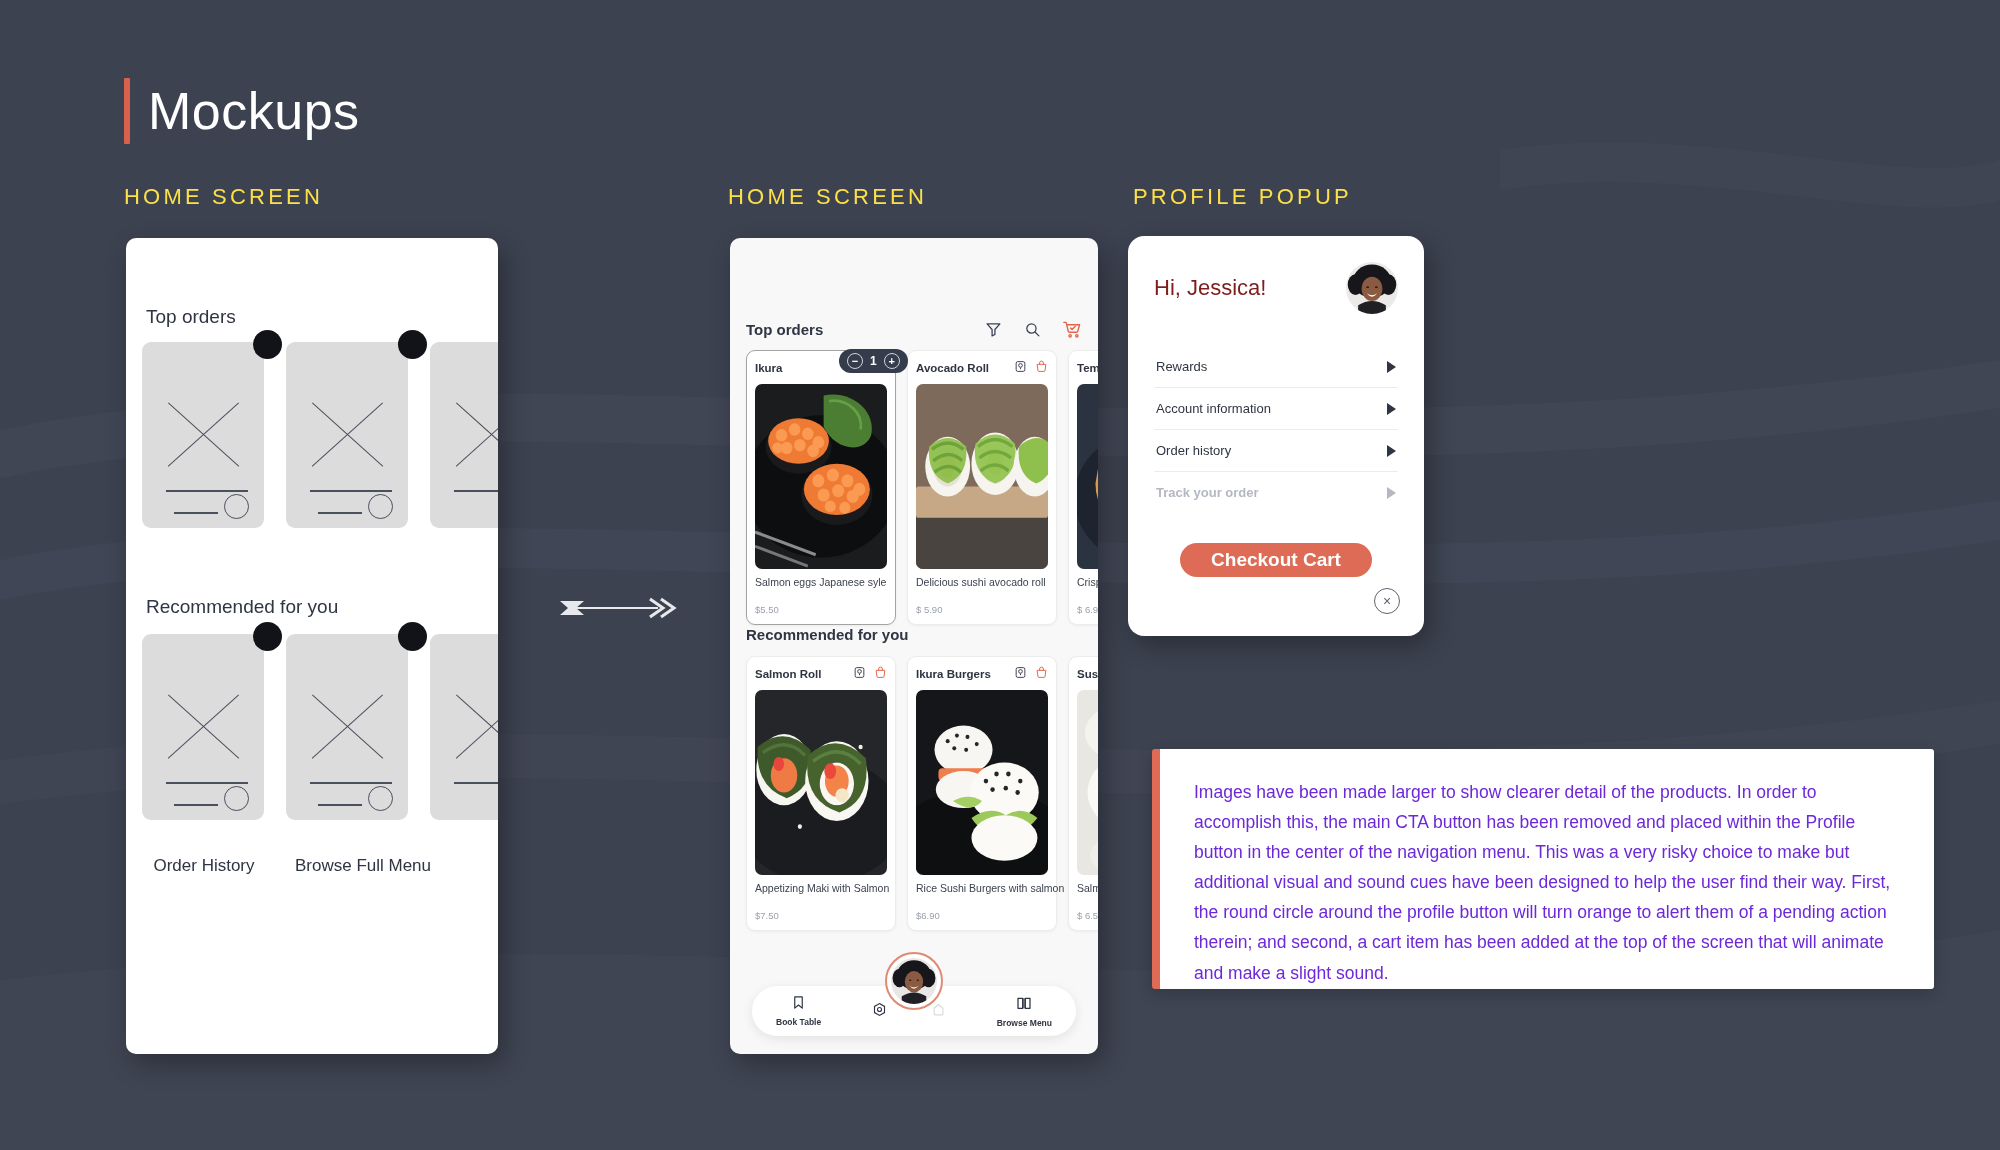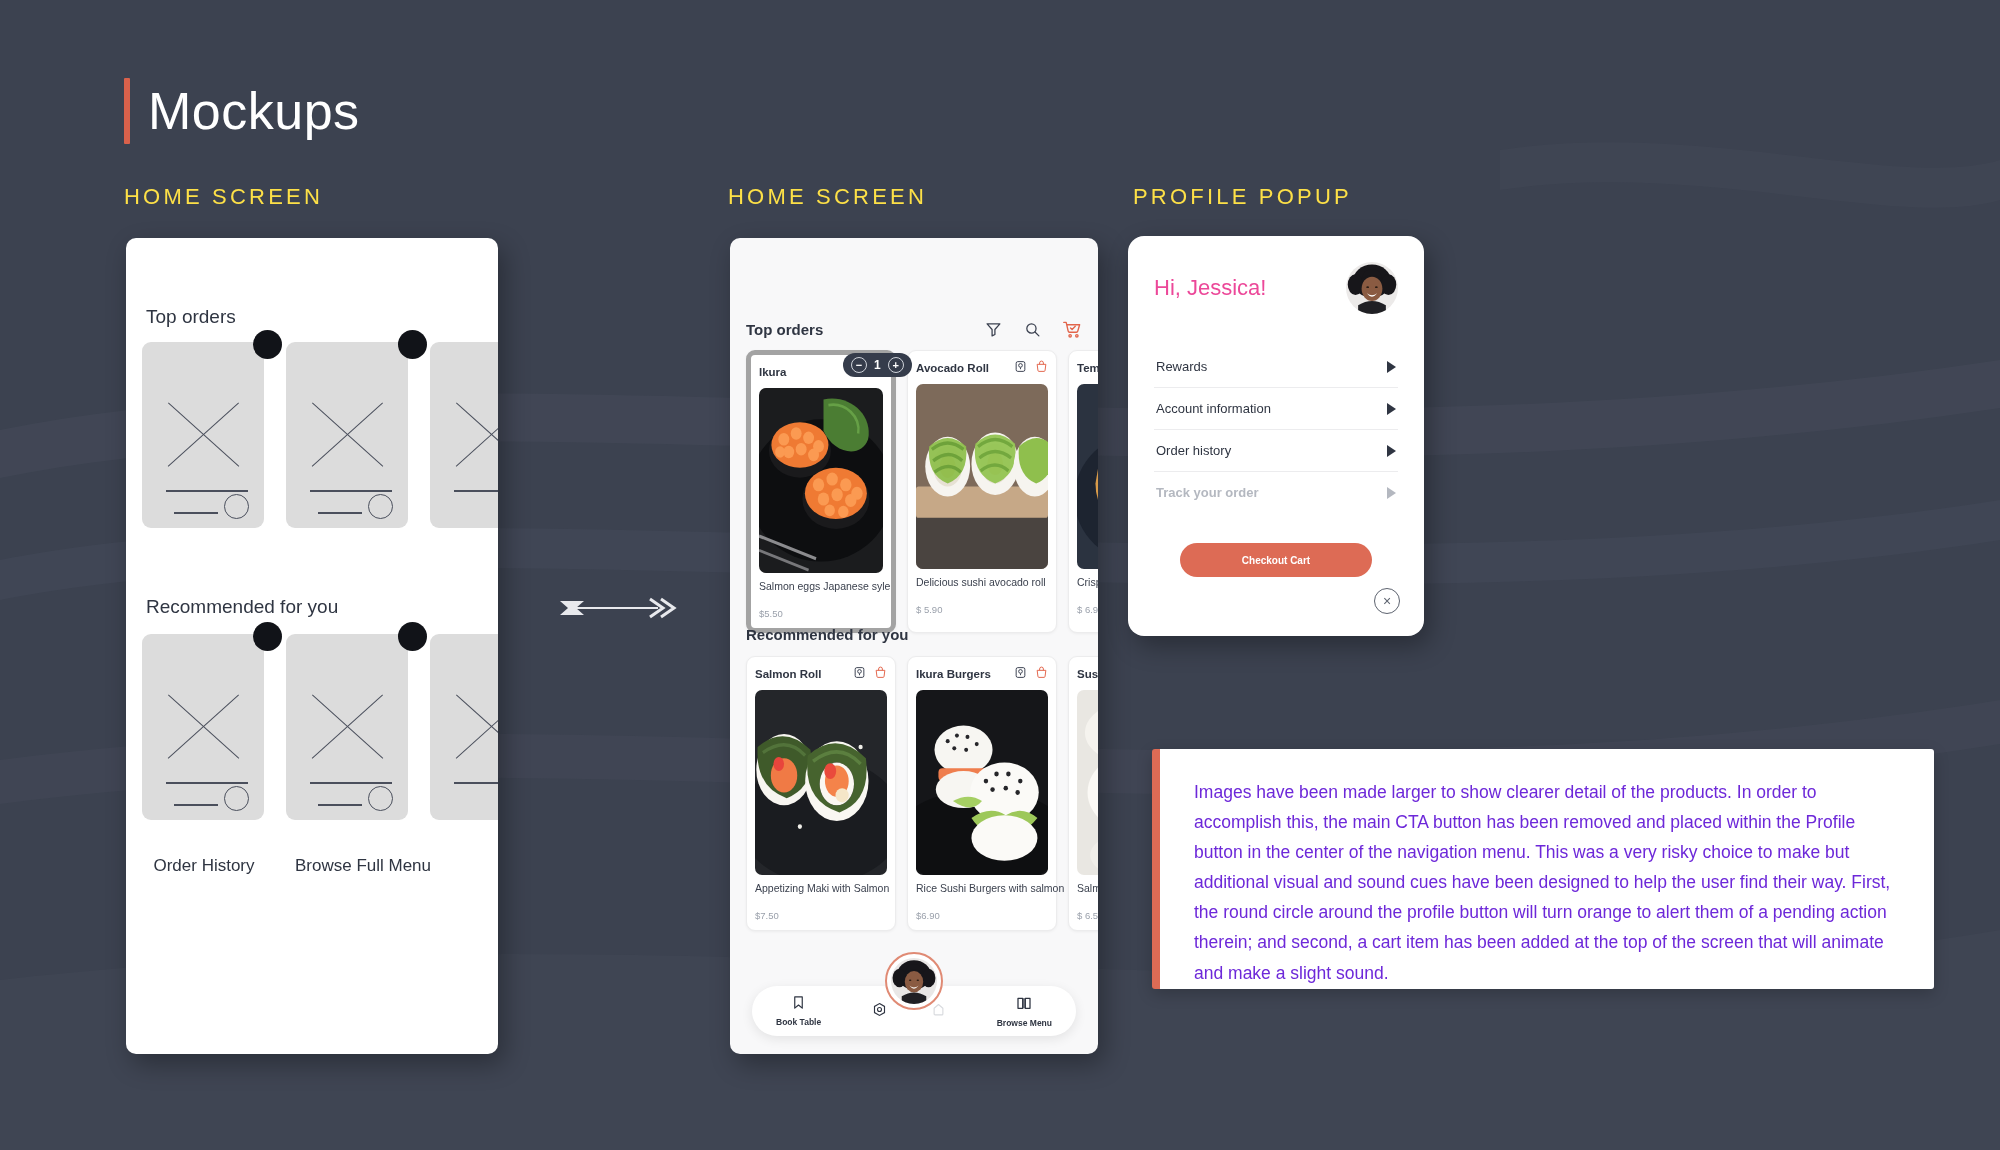--- a/index.html
+++ b/index.html
@@ -80,21 +80,21 @@
   .h-icons { display: flex; align-items: center; gap: 22px; }
   .h-icons svg { display: block; }
 
   .h-rail { position: absolute; left: 16px; display: flex; gap: 11px; }
   .h-prodcard {
     width: 150px; background: #fff; border-radius: 9px;
     border: 1px solid #ececed; padding: 7px 8px 9px 8px;
     box-shadow: 0 1px 3px rgba(0,0,0,.05);
     flex: 0 0 auto; position: relative;
   }
-  .h-prodcard.active { border: 5px solid #a3a3a3; }
+  .h-prodcard.active { border: 1px solid #a3a3a3; }
   .h-prodhead {
     display: flex; align-items: center; justify-content: space-between;
     height: 20px; margin-bottom: 6px;
   }
   .h-prodname { font-size: 11.5px; color: #2f3542; font-weight: 600; white-space: nowrap; }
   .h-prodicons { display: flex; gap: 8px; align-items: center; }
   .h-photo {
     width: 100%; height: 185px; border-radius: 7px; overflow: hidden;
     position: relative;
   }
@@ -130,37 +130,37 @@
     border: 2px solid #e08a74; background: #fff; padding: 4px; z-index: 4;
   }
   .h-avatar-btn .face { width: 100%; height: 100%; border-radius: 50%; overflow: hidden; }
 
   
   #popup {
     left: 1128px; top: 236px; width: 296px; height: 400px;
     border-radius: 16px; padding: 26px 26px 0 26px;
   }
   .p-greetrow { display: flex; align-items: center; justify-content: space-between; }
-  .p-greet { font-size: 22px; color: #ec4899; font-weight: 400; }
+  .p-greet { font-size: 22px; color: #7f1d1d; font-weight: 400; }
   .p-avatar { width: 52px; height: 52px; border-radius: 50%; overflow: hidden; }
   .p-list { margin-top: 32px; }
   .p-row {
     display: flex; align-items: center; justify-content: space-between;
     padding: 13px 2px; border-bottom: 1px solid #ececee;
   }
   .p-row:last-child { border-bottom: none; }
   .p-rowlabel { font-size: 13px; color: #2f3542; }
   .p-rowlabel.muted { color: #b4b8c0; font-weight: bold; }
   .p-arrow { width: 0; height: 0; border-left: 9px solid #2f3542;
              border-top: 6.5px solid transparent; border-bottom: 6.5px solid transparent; }
   .p-arrow.muted { border-left-color: #b4b8c0; }
   .p-cta {
     margin: 30px auto 0 auto; display: block; width: 192px; height: 34px;
     background: #dd6b55; color: #fff; border: none; border-radius: 17px;
-    font-size: 10px; font-weight: 700; font-family: inherit; cursor: pointer;
+    font-size: 19px; font-weight: 700; font-family: inherit; cursor: pointer;
   }
   .p-close {
     position: absolute; right: 24px; bottom: 22px;
     width: 26px; height: 26px; border-radius: 50%;
     border: 1.3px solid #5d636f; background: #fff;
     display: flex; align-items: center; justify-content: center;
     color: #5d636f; font-size: 14px; line-height: 1;
   }
 
   

